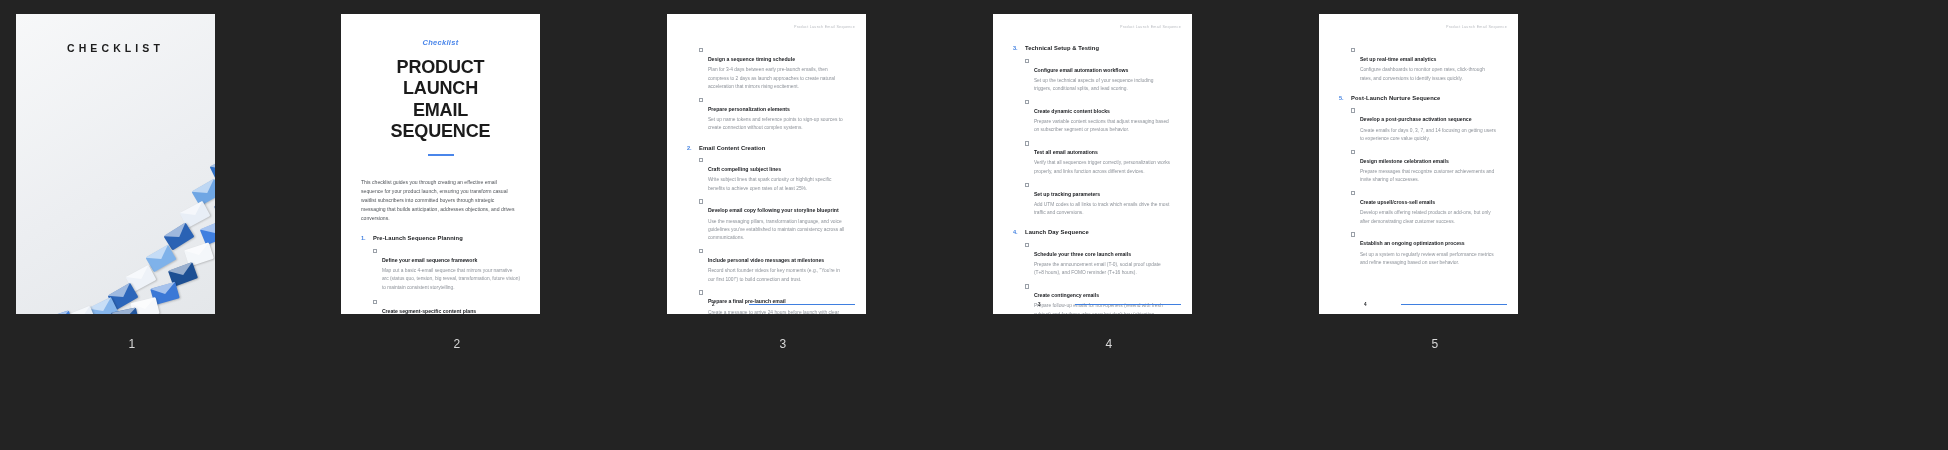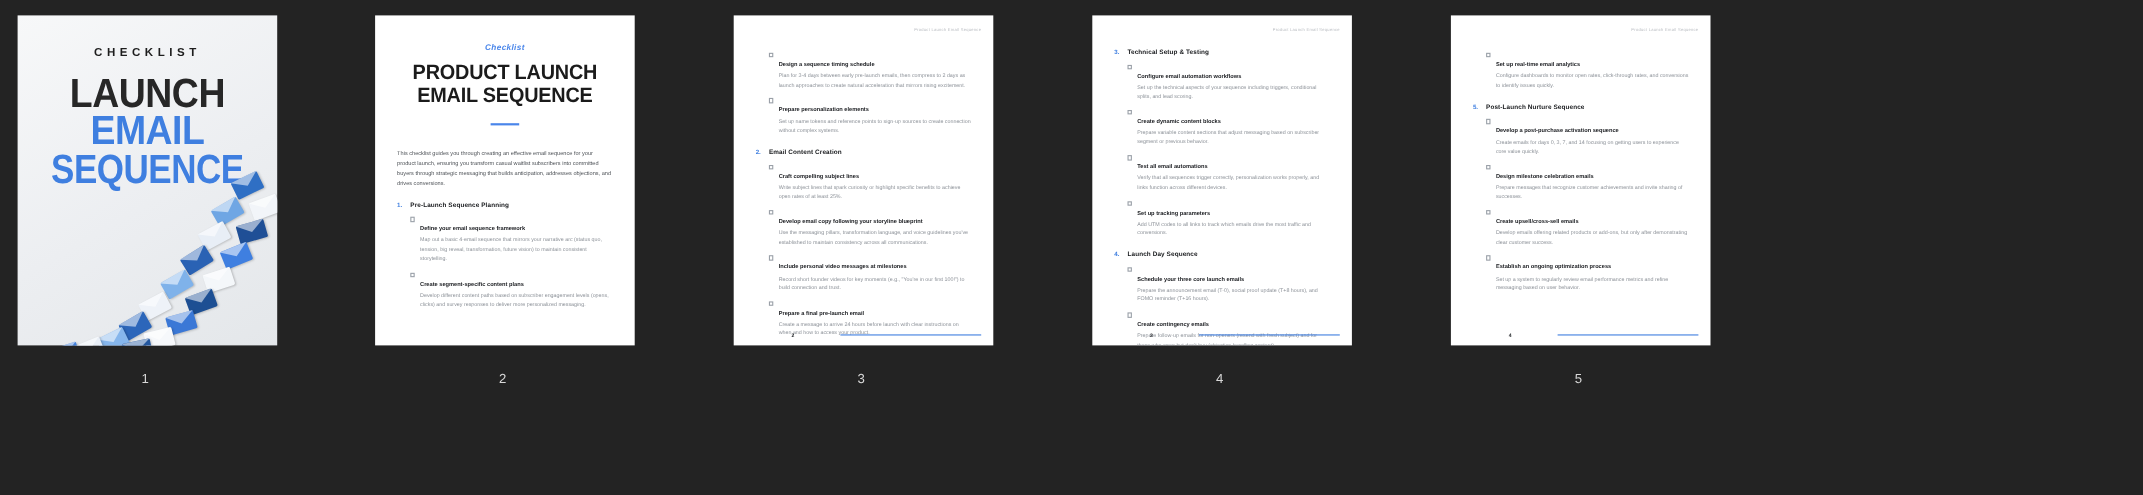--- a/index.html
+++ b/index.html
@@ -17,21 +17,21 @@
     align-items: flex-start;
     justify-content: flex-start;
   }
   .page-slot {
     position: absolute;
     top: 14px;
     width: 232px;
   }
   .page {
     position: relative;
-    width: 236px;
+    width: 199px;
     height: 300px;
     background: #ffffff;
     overflow: hidden;
     box-shadow: 0 0 0 0 rgba(0,0,0,0);
   }
   .page-number {
     text-align: center;
     color: #d8d8d8;
     font-size: 12px;
     margin-top: 23px;
@@ -193,25 +193,20 @@
   }
 </style>
 </head>
 <body>
 
 <div id="viewer">
 
   <div class="page-slot" style="left:16px;">
     <div class="page cover">
       <div class="cover-kicker">CHECKLIST</div>
-      <div class="cover-title">
-        <span class="cover-line l1">LAUNCH</span>
-        <span class="cover-line l2">EMAIL</span>
-        <span class="cover-line l3">SEQUENCE</span>
-      </div>
       <div class="envelopes">
         <div class="env" style="left:196px; top:6px;  background:#2f6fc4; transform:rotate(-26deg);"></div>
         <div class="env" style="left:212px; top:26px; background:#f2f5f9; transform:rotate(-20deg);"></div>
         <div class="env" style="left:178px; top:30px; background:#6fa6e4; transform:rotate(-30deg);"></div>
         <div class="env" style="left:200px; top:48px; background:#1f4f96; transform:rotate(-16deg);"></div>
         <div class="env" style="left:166px; top:52px; background:#e8eef6; transform:rotate(-28deg);"></div>
         <div class="env" style="left:186px; top:70px; background:#3f7fe0; transform:rotate(-22deg);"></div>
         <div class="env" style="left:150px; top:74px; background:#2a62b4; transform:rotate(-32deg);"></div>
         <div class="env" style="left:170px; top:92px; background:#f4f7fa; transform:rotate(-18deg);"></div>
         <div class="env" style="left:132px; top:96px; background:#7fb2ea; transform:rotate(-30deg);"></div>

